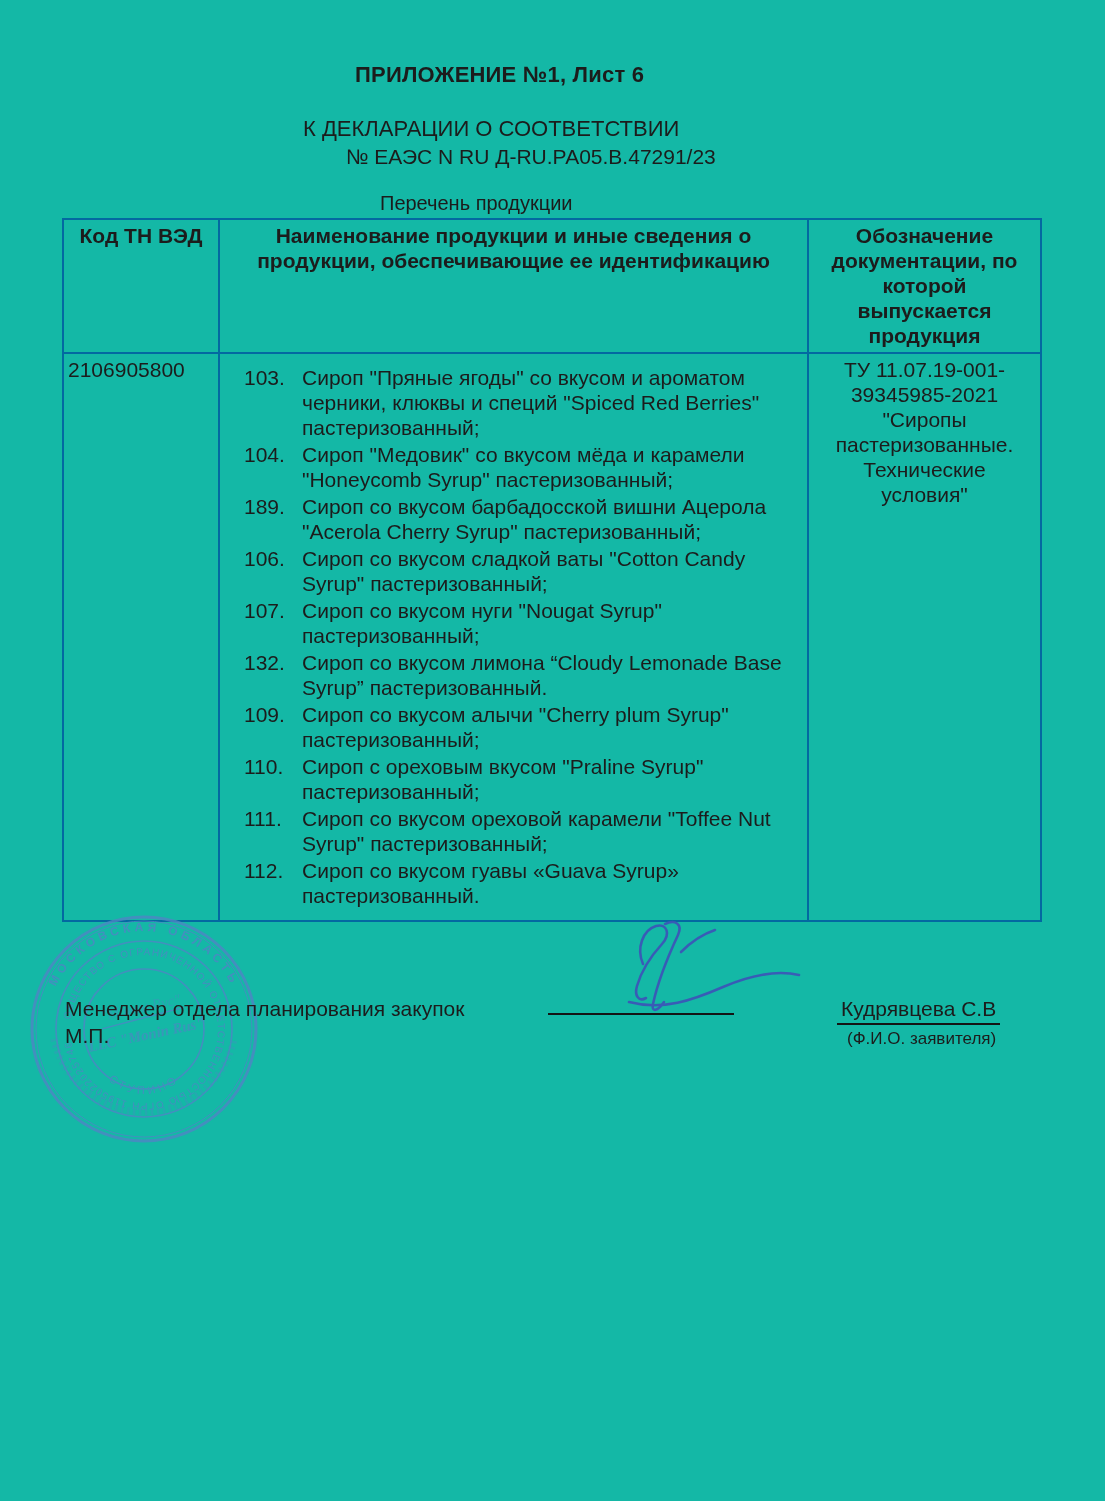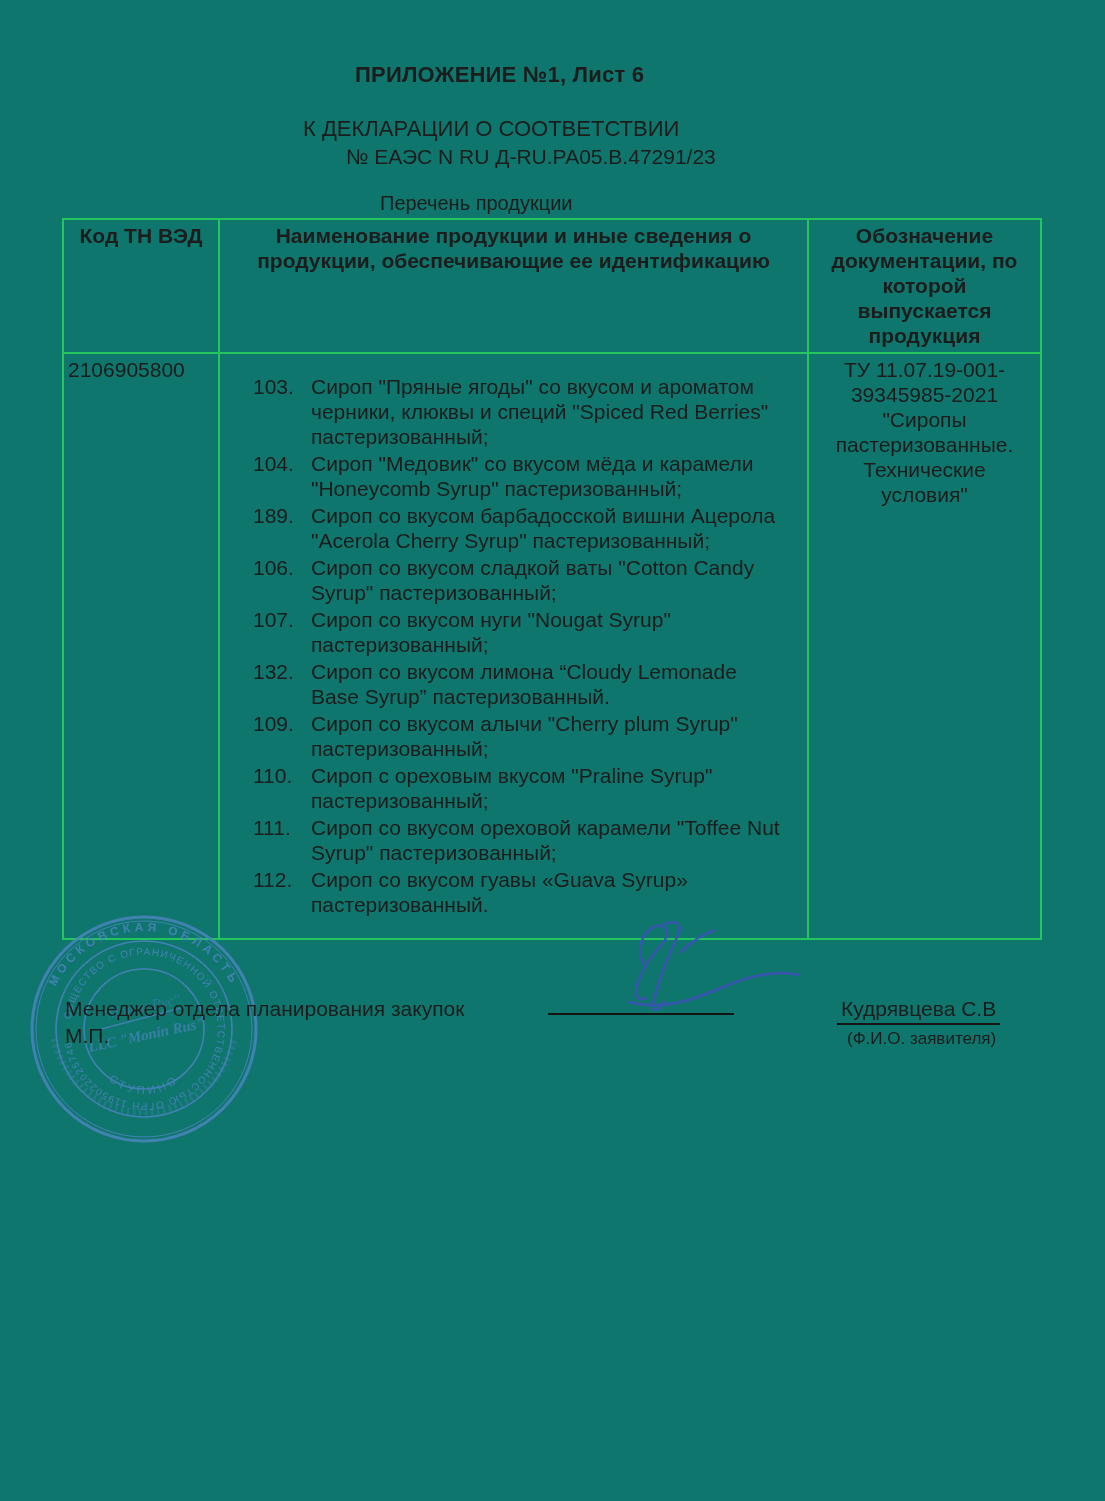--- a/index.html
+++ b/index.html
@@ -1,47 +1,47 @@
 <!DOCTYPE html>
 <html><head>
 <meta charset="utf-8">
 <style>
   html,body{margin:0;padding:0;background:#e8e8e8;}
   .page{
     position:relative;
     width:1105px;height:1501px;
     margin:0 auto;
-    background:#0f766e;
+    background:#14b8a6;
     font-family:"Liberation Sans","DejaVu Sans",sans-serif;
     color:#1c1c1c;
     overflow:hidden;
   }
   .abs{position:absolute;}
   .doc-title{top:62px;left:355px;font-size:22px;font-weight:bold;letter-spacing:.2px;}
   .doc-subtitle{top:116px;left:303px;font-size:22px;font-weight:normal;}
   .doc-number{top:145px;left:303px;font-size:21px;margin-left:43px;}
   .table-caption{top:192px;left:380px;font-size:20px;}
   table.products{
     position:absolute;top:218px;left:62px;
     width:978px;border-collapse:collapse;table-layout:fixed;
     font-size:21px;line-height:25px;
   }
   table.products col.c1{width:156px;}
   table.products col.c2{width:589px;}
   table.products col.c3{width:233px;}
   table.products th, table.products td{
-    border:2px solid #22c55e;
+    border:2px solid #0369a1;
     vertical-align:top;
     padding:3px 4px 4px 4px;
   }
   th.h{font-weight:bold;text-align:center;white-space:pre-line;}
   th.h-doc{padding-left:20px;padding-right:20px;margin-left:17px;}
   td.code-cell{padding-left:8px;font-weight:normal;}
   td.doc-cell{text-align:center;white-space:pre-line;padding-left:24px;padding-right:24px;}
-  ol.items{list-style:none;margin:17px;padding:0 0 0 12px;}
+  ol.items{list-style:none;margin:8px;padding:0 0 0 12px;}
   ol.items li{display:flex;margin:0 0 2px 0;}
   .item-num{flex:0 0 58px;}
   .item-text{width:497px;}
   
   .role-label{top:997px;left:65px;font-size:21px;z-index:3;}
   .mp-label{top:1024px;left:65px;font-size:21px;z-index:3;}
   .sig-line{top:1013px;left:548px;width:186px;border-top:2px solid #141414;z-index:2;}
   .sig-ink{top:918px;left:593px;z-index:2;}
   .applicant-name{top:997px;left:837px;font-size:21px;border-bottom:2px solid #141414;padding:0 4px 2px 4px;z-index:2;}
   .applicant-caption{top:1029px;left:847px;font-size:17px;z-index:2;}

